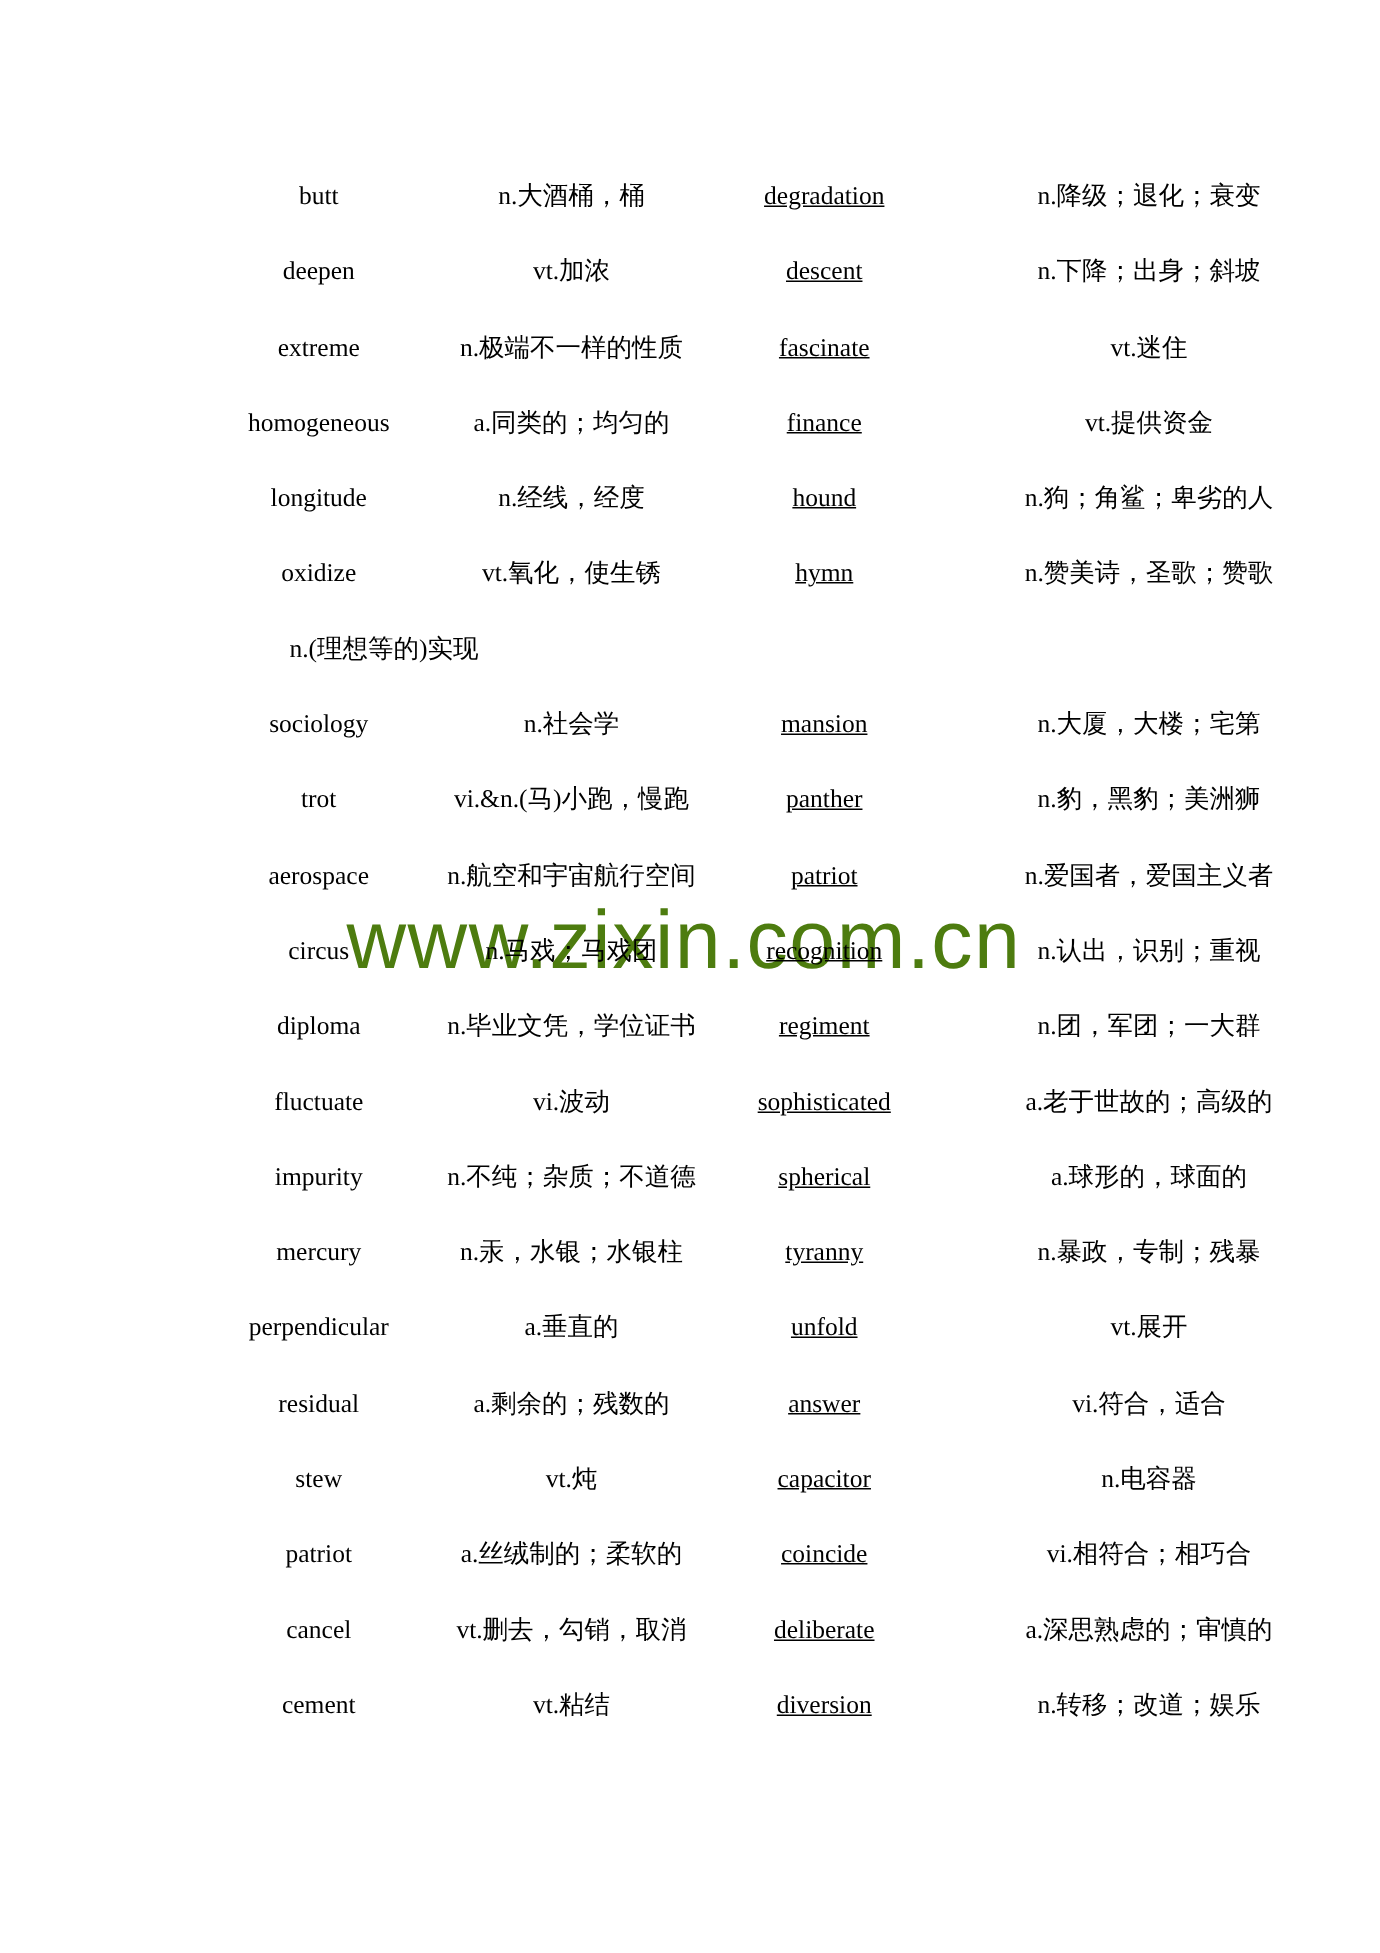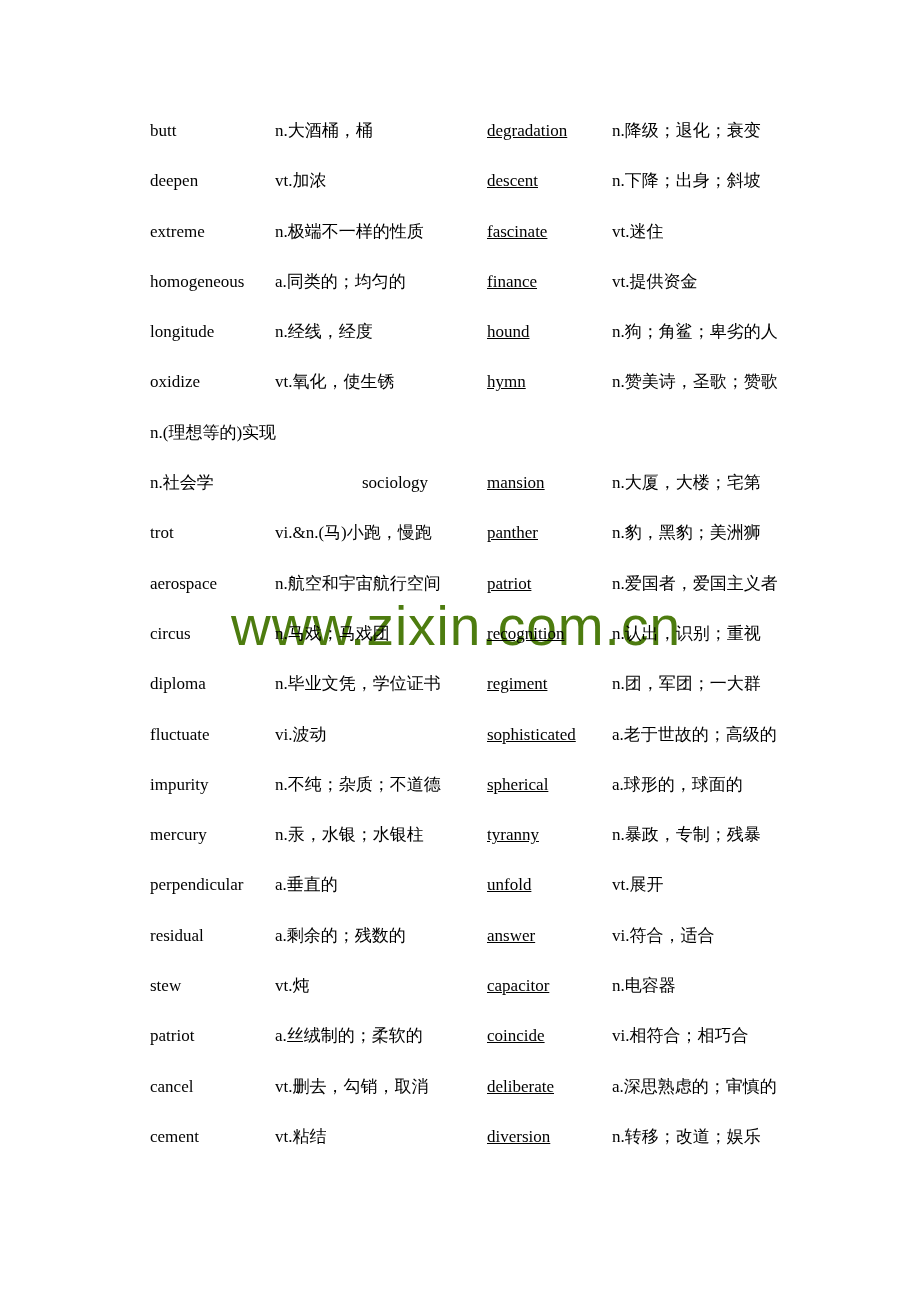--- a/index.html
+++ b/index.html
@@ -34,20 +34,21 @@
     left: 150px;
     top: 106px;
     width: 770px;
     z-index: 1;
   }
   .row {
     display: flex;
     height: 50.3px;
     line-height: 50.3px;
     white-space: nowrap;
+    text-align: center;
   }
   .cell {
     font-size: 17px;
     overflow: visible;
   }
   .cell.word { width: 125px; flex: 0 0 125px; }
   .cell.left-def { width: 212px; flex: 0 0 212px; }
   .cell.right-word { width: 125px; flex: 0 0 125px; text-decoration: underline; }
   .cell.right-def { flex: 1 1 auto; }
 </style>
@@ -99,22 +100,22 @@
     <div class="cell right-def">n.赞美诗，圣歌；赞歌</div>
   </div>
 
   <div class="row">
     <div class="cell left-def">n.(理想等的)实现</div>
     <div class="cell word right-word"></div>
     <div class="cell right-def"></div>
   </div>
 
   <div class="row">
+    <div class="cell word left-word">sociology</div>
     <div class="cell left-def">n.社会学</div>
-    <div class="cell word left-word">sociology</div>
     <div class="cell word right-word">mansion</div>
     <div class="cell right-def">n.大厦，大楼；宅第</div>
   </div>
 
   <div class="row">
     <div class="cell word left-word">trot</div>
     <div class="cell left-def">vi.&amp;n.(马)小跑，慢跑</div>
     <div class="cell word right-word">panther</div>
     <div class="cell right-def">n.豹，黑豹；美洲狮</div>
   </div>

